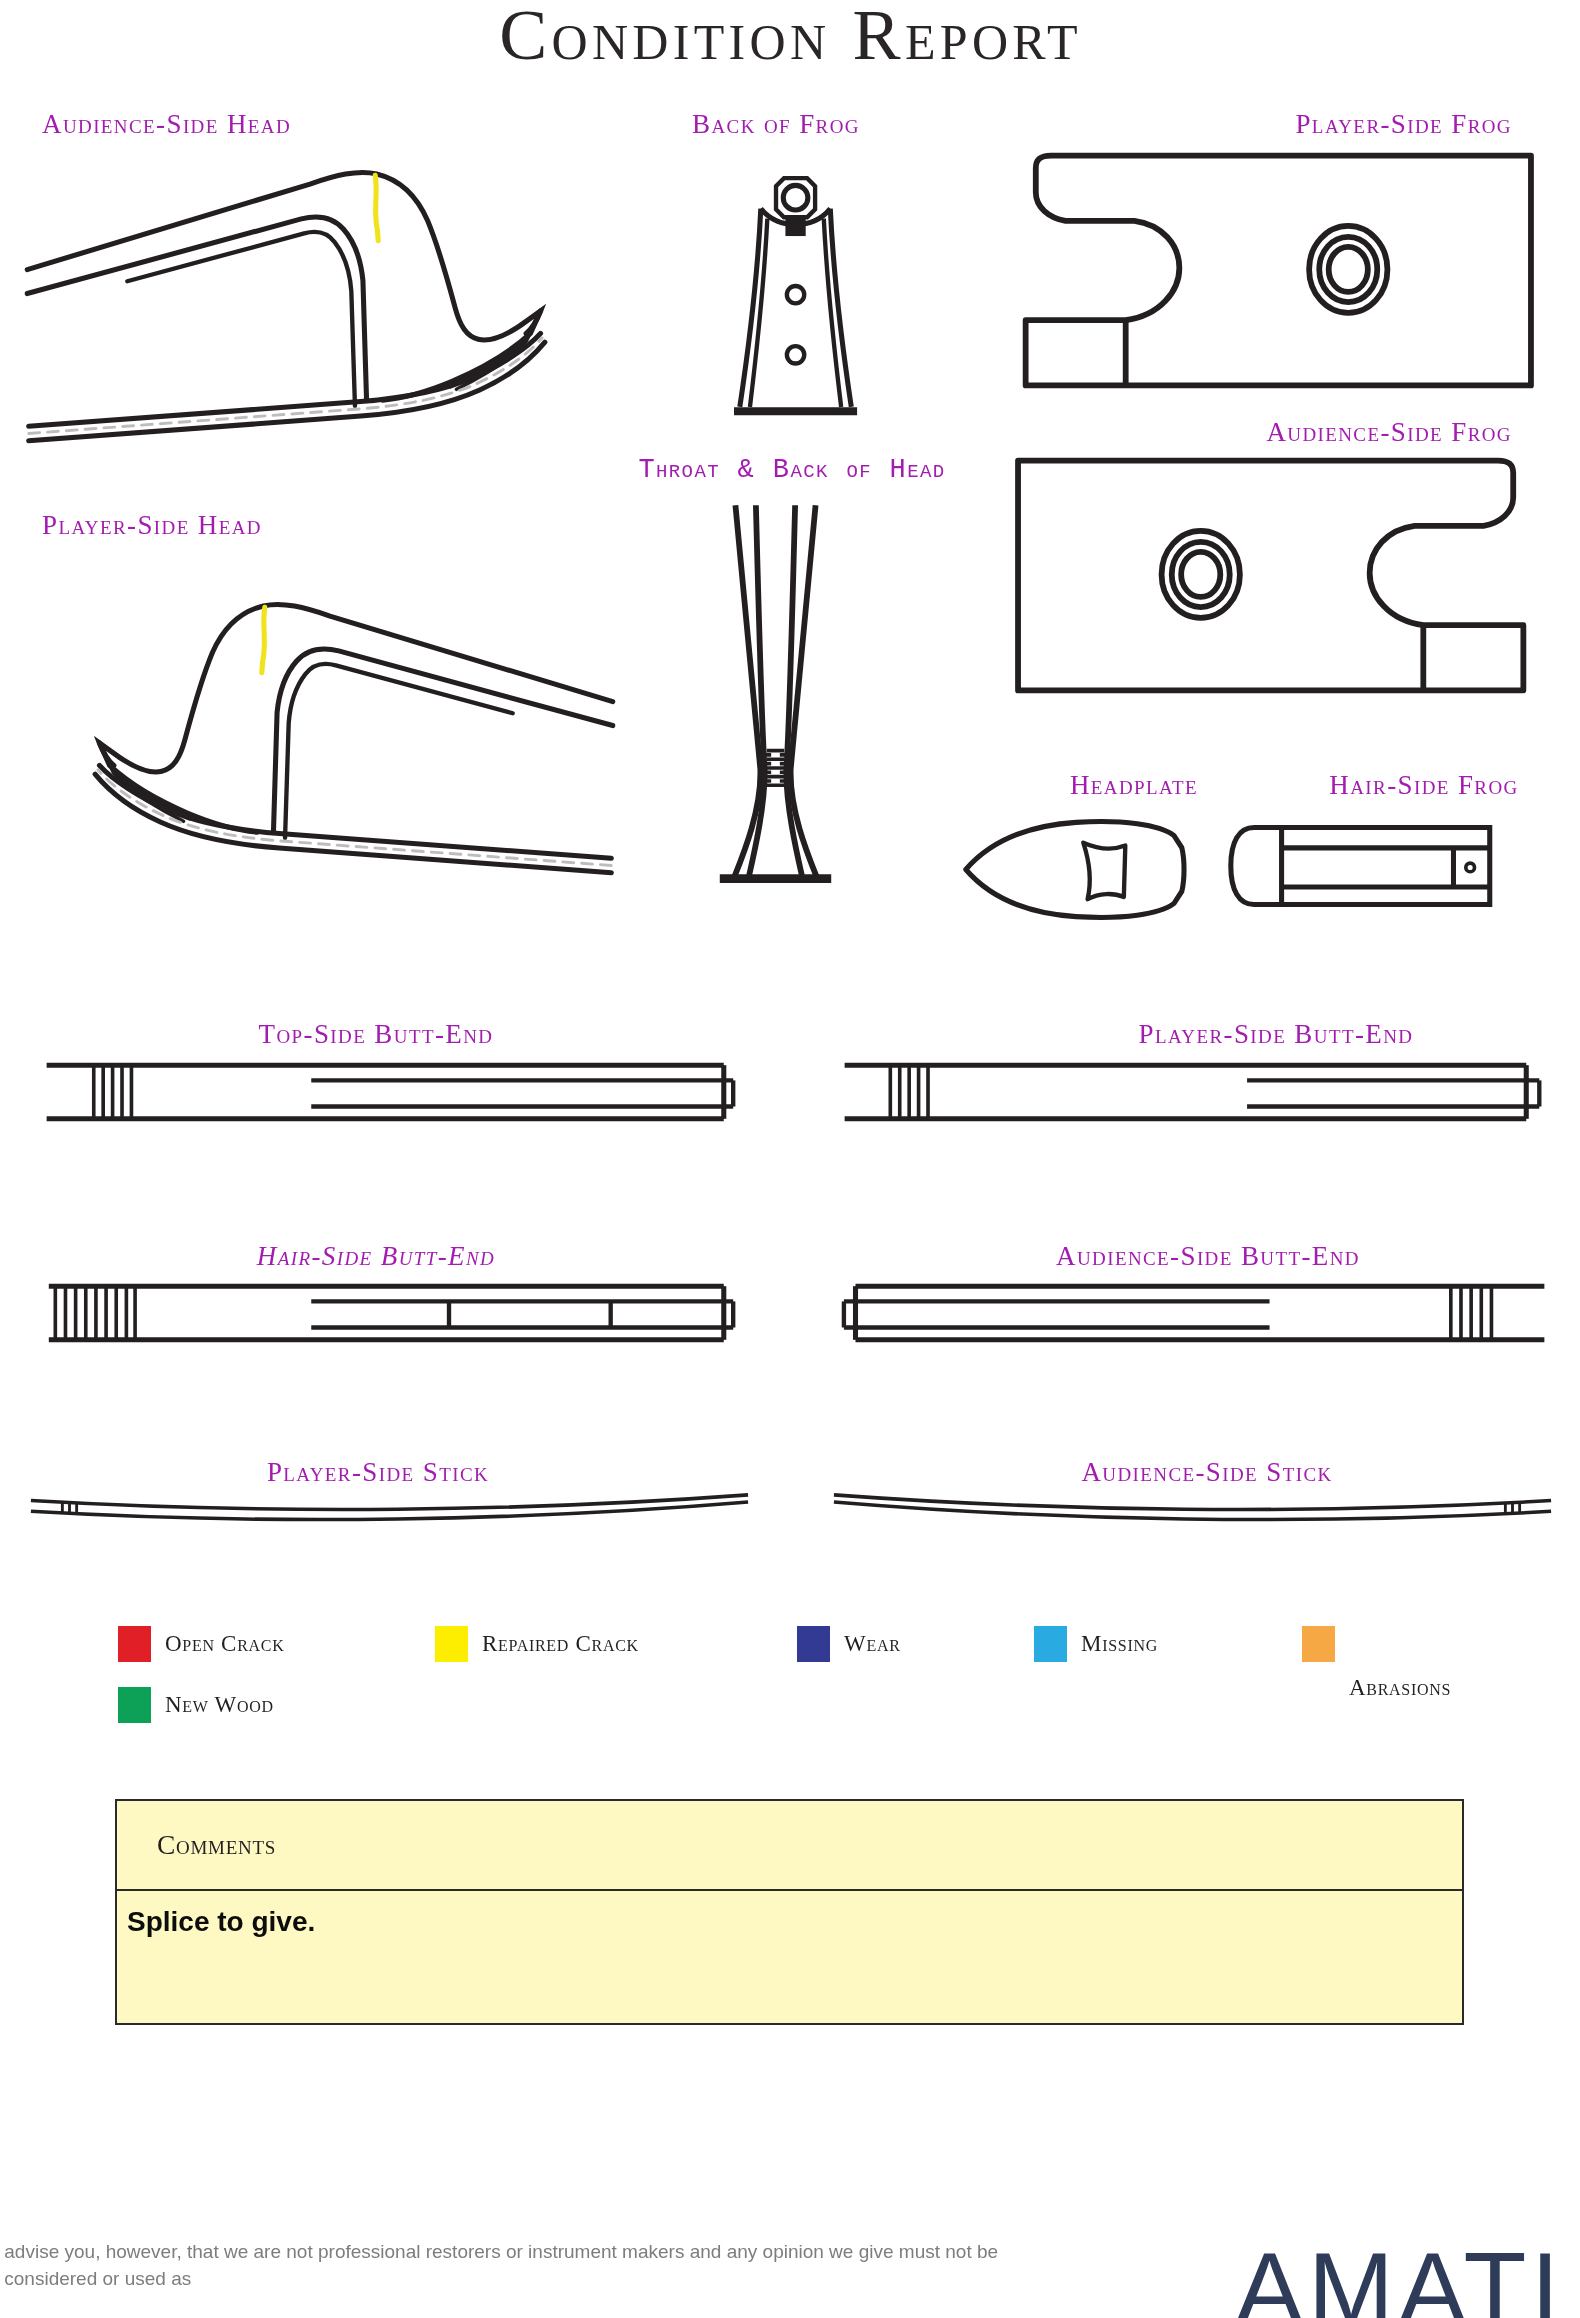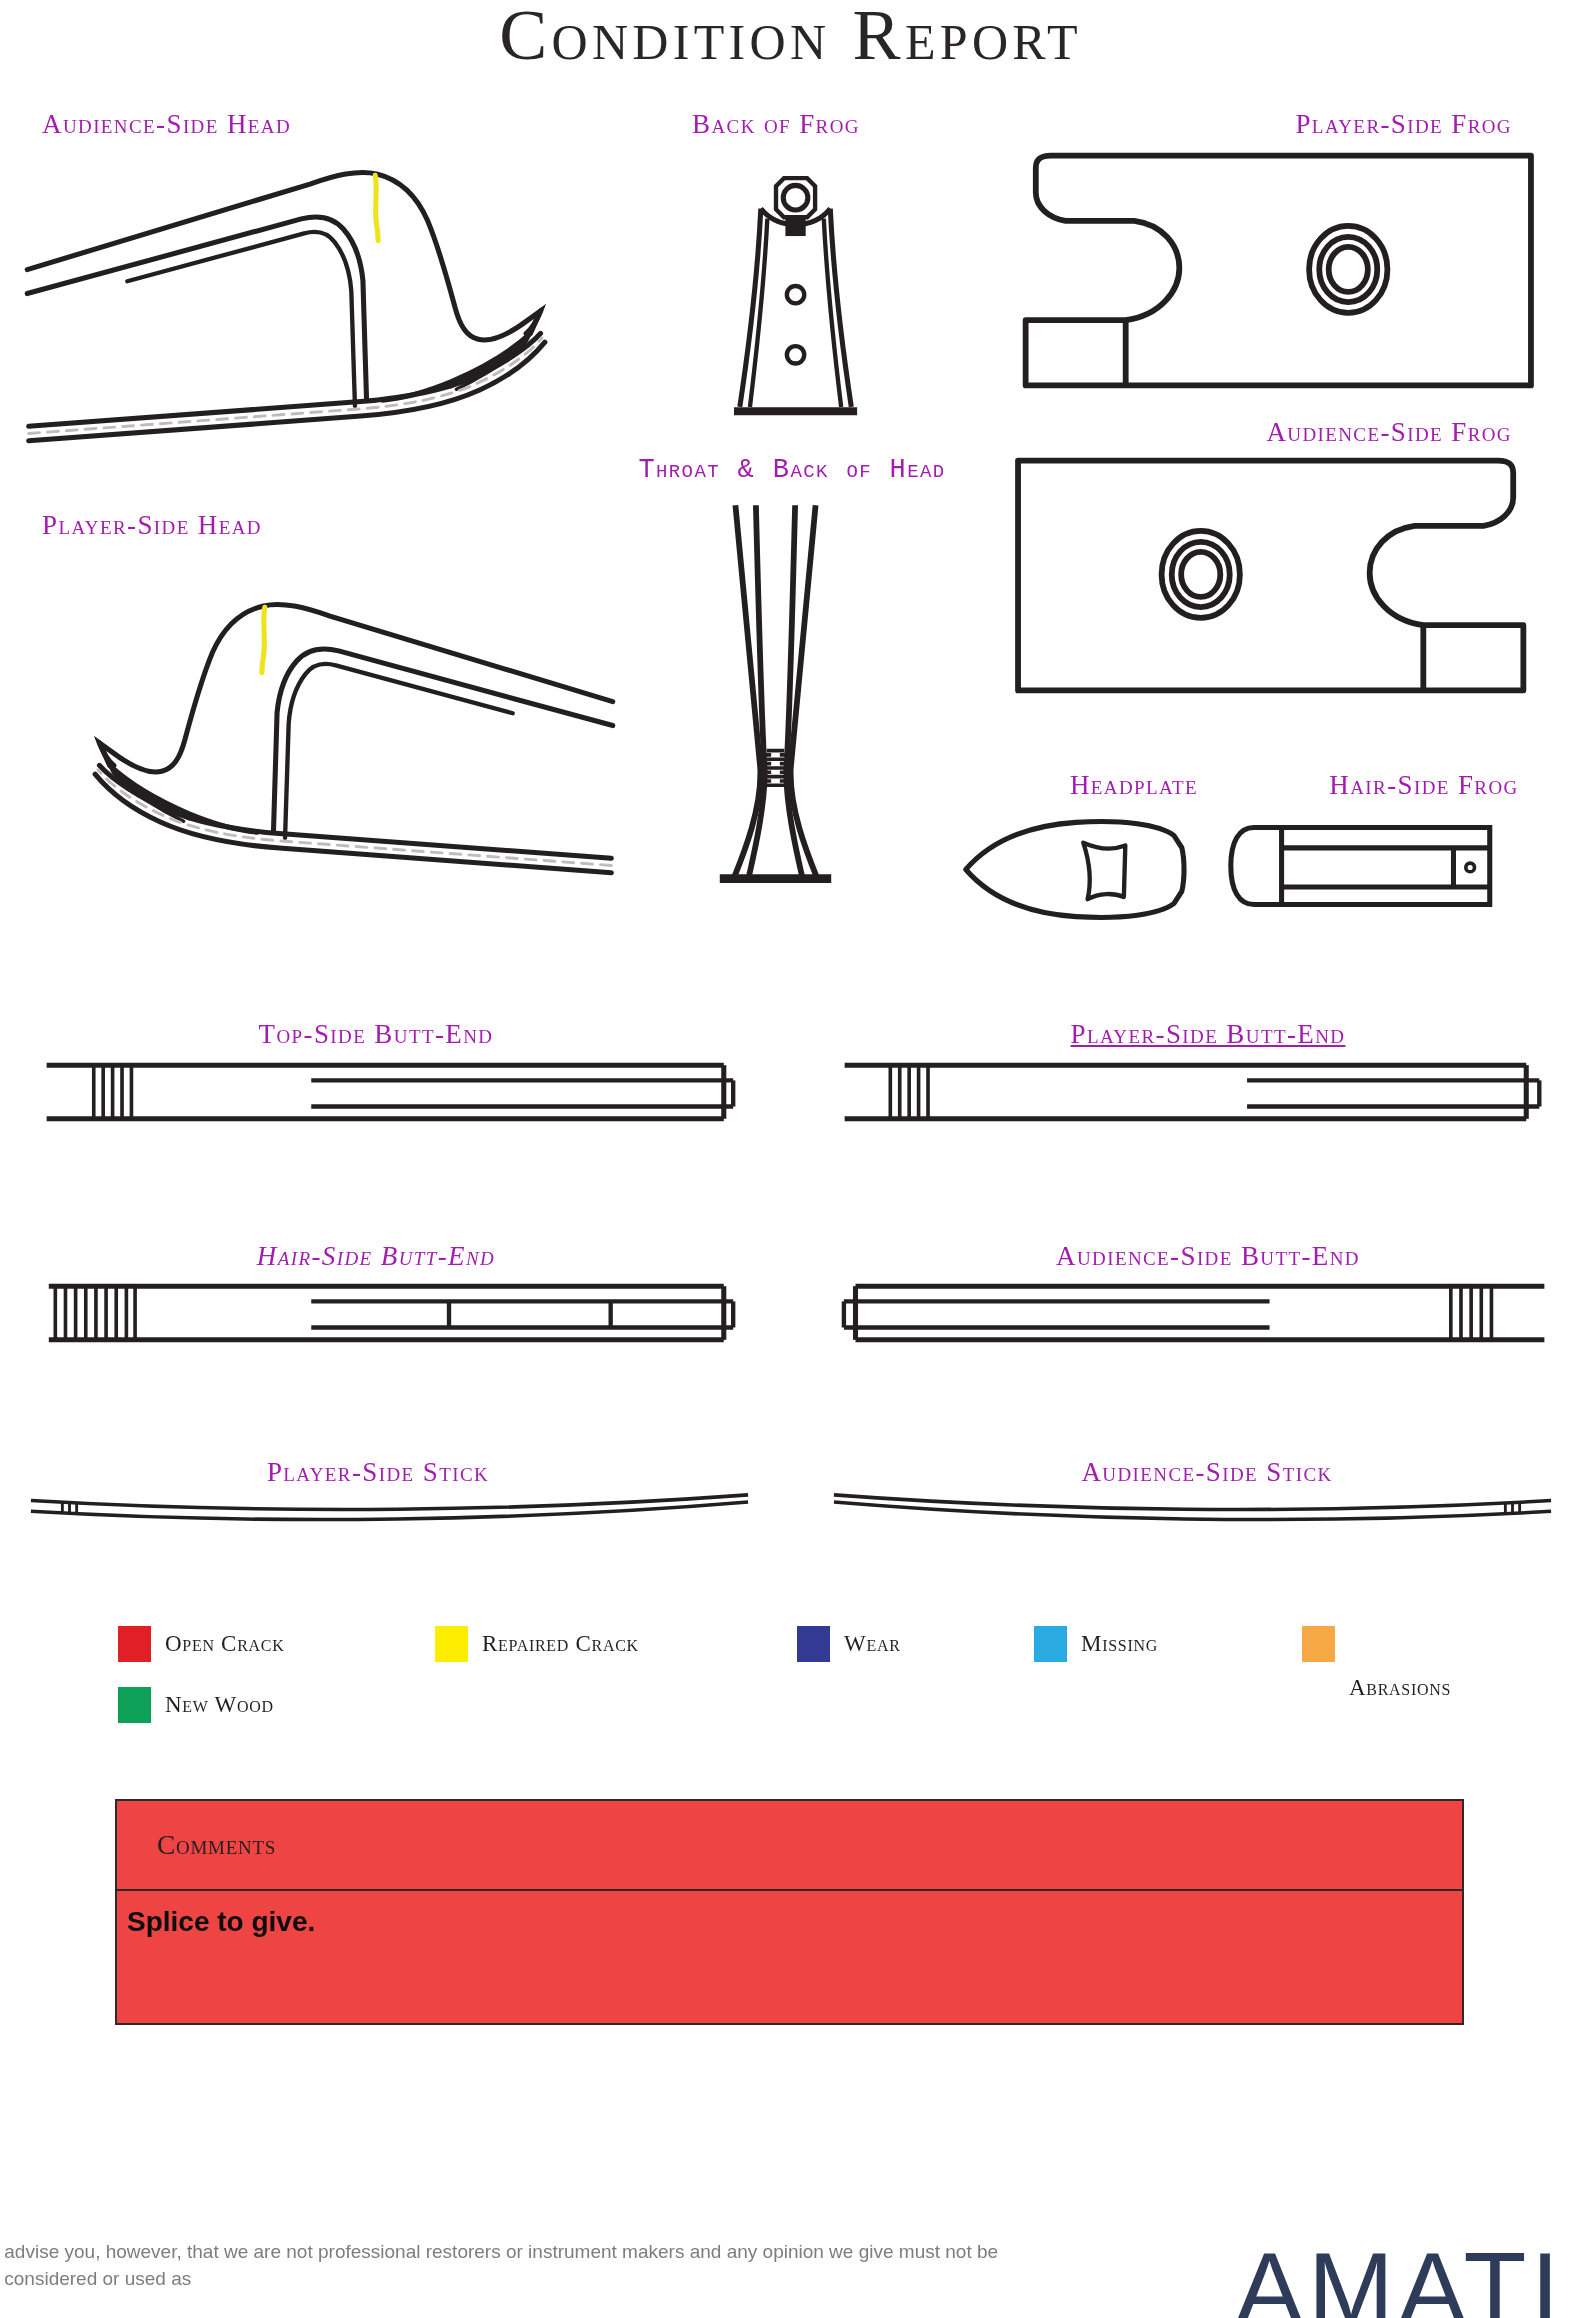--- a/index.html
+++ b/index.html
@@ -15,21 +15,21 @@
     position:absolute;font-size:27px;font-variant:small-caps;letter-spacing:1.4px;
     color:#a21caf;white-space:nowrap;
   }
   .ctr{transform:translateX(-50%);}
   .fig{position:absolute;}
   .fig path,.fig circle,.fig ellipse,.fig rect,.fig line{vector-effect:none;}
   .leg-sq{position:absolute;width:33px;height:36px;}
   .leg-lb{position:absolute;font-size:23px;font-variant:small-caps;letter-spacing:0.7px;line-height:36px;white-space:nowrap;}
   .comments{
     position:absolute;left:115px;top:1799px;width:1345px;height:222px;
-    border:2.2px solid #2a2a2a;background:#ef4444;
+    border:2.2px solid #2a2a2a;background:#fef9c3;
   }
   .comments-header{
     height:88px;border-bottom:2.2px solid #2a2a2a;display:flex;align-items:center;
     padding-left:40px;font-size:27.5px;font-variant:small-caps;letter-spacing:0.7px;color:#231f20;
   }
   .comments-body{
     padding:14.5px 10px;font-family:"Liberation Sans",sans-serif;font-weight:bold;
     font-size:28px;color:#0d0d0d;
   }
   .footer{
@@ -49,21 +49,21 @@
 
 <div class="lbl" style="left:42px;top:109px;">Audience-Side Head</div>
 <div class="lbl ctr" style="left:776px;top:109px;">Back of Frog</div>
 <div class="lbl" style="right:69px;top:109px;">Player-Side Frog</div>
 <div class="lbl" style="right:69px;top:417px;">Audience-Side Frog</div>
 <div class="lbl ctr" style="left:792px;top:455px;font-family:Liberation Mono, monospace;">Throat &amp; Back of Head</div>
 <div class="lbl" style="left:42px;top:510px;">Player-Side Head</div>
 <div class="lbl ctr" style="left:1134px;top:770px;">Headplate</div>
 <div class="lbl ctr" style="left:1424px;top:770px;">Hair-Side Frog</div>
 <div class="lbl ctr" style="left:376px;top:1019px;">Top-Side Butt-End</div>
-<div class="lbl ctr" style="left:1208px;top:1019px;text-decoration:underline;">Player-Side Butt-End</div>
+<div class="lbl ctr" style="left:1276px;top:1019px;">Player-Side Butt-End</div>
 <div class="lbl ctr" style="left:376px;top:1241px;font-style:italic;">Hair-Side Butt-End</div>
 <div class="lbl ctr" style="left:1208px;top:1241px;">Audience-Side Butt-End</div>
 <div class="lbl ctr" style="left:378px;top:1457px;">Player-Side Stick</div>
 <div class="lbl ctr" style="left:1207px;top:1457px;">Audience-Side Stick</div>
 
 <svg class="fig" style="left:20px;top:139px;" width="580" height="312" viewBox="0 0 800 430">
   <g stroke="#231f20" stroke-width="7" fill="none" stroke-linecap="round">
     <path d="M10,180 L400,62 C435,50 465,42 492,48 C525,56 548,80 562,112 C578,150 590,195 600,232 C607,258 616,272 632,276 C652,281 676,268 700,250 L718,237 C712,252 706,262 698,268"></path>
     <path d="M718,237 L704,268 C678,292 638,316 596,334 C560,349 528,358 500,360"></path>
     <path d="M710,254 L698,278 C670,302 632,323 594,341" stroke-width="6"></path>

